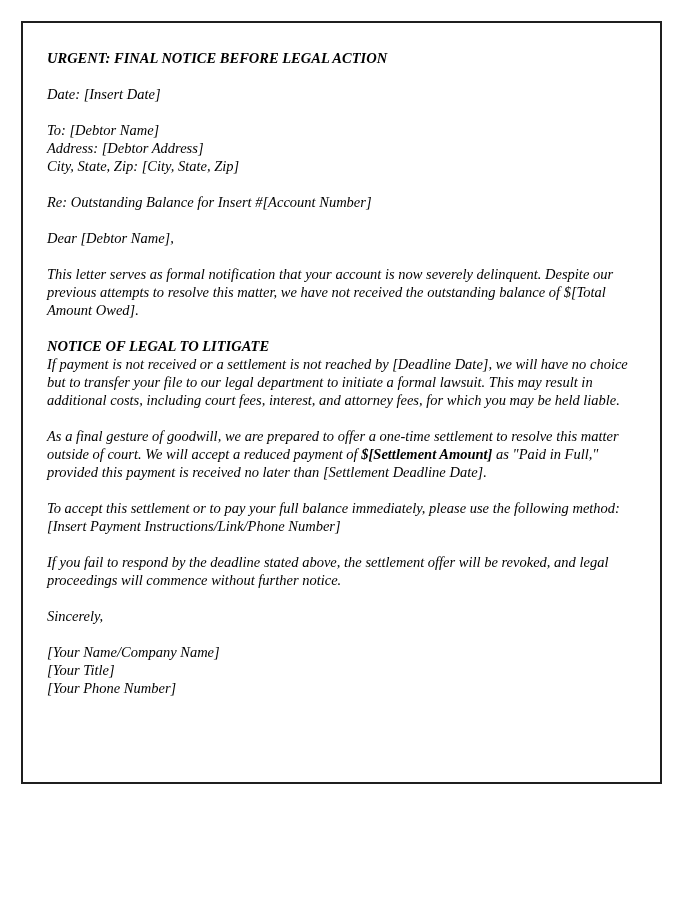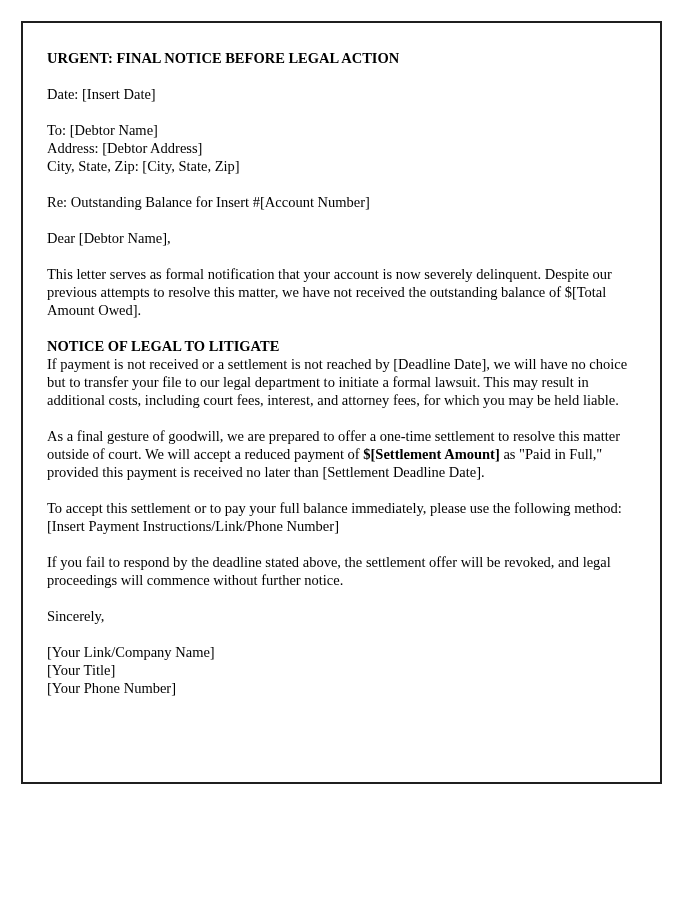--- a/index.html
+++ b/index.html
@@ -7,20 +7,21 @@
     width: 700px; height: 900px;
     background: #ffffff;
     font-family: "Liberation Serif", serif;
     color: #000000;
   }
   .canvas {
     position: relative;
     width: 700px; height: 808px;
     background: #ffffff;
     overflow: hidden;
+    font-style: italic;
   }
   .letter {
     position: absolute;
     left: 21px; top: 21px;
     width: 641px; height: 763px;
     background: #ffffff;
     border: 2px solid #1f1f1f;
     padding: 26px 24px 20px 24px;
     font-size: 14.5px;
     line-height: 18px;
@@ -64,19 +65,19 @@
     <p>
       <span>To accept this settlement or to pay your full balance immediately, please use the following method:</span>
       <span class="blk">[Insert Payment Instructions/Link/Phone Number]</span>
     </p>
 
     <p>If you fail to respond by the deadline stated above, the settlement offer will be revoked, and legal proceedings will commence without further notice.</p>
 
     <p>Sincerely,</p>
 
     <p>
-      <span class="blk">[Your Link/Company Name]</span>
+      <span class="blk">[Your Name/Company Name]</span>
       <span class="blk">[Your Title]</span>
       <span class="blk">[Your Phone Number]</span>
     </p>
 
   </div>
 </div>
 
 </body></html>

